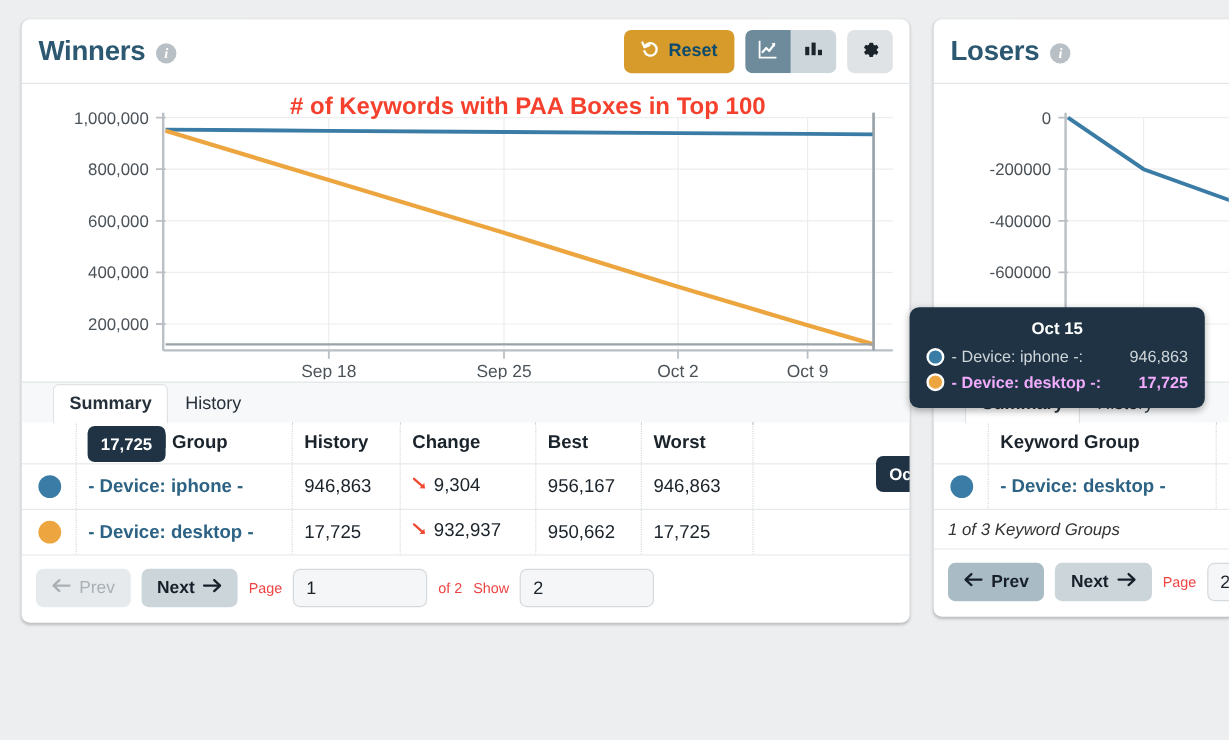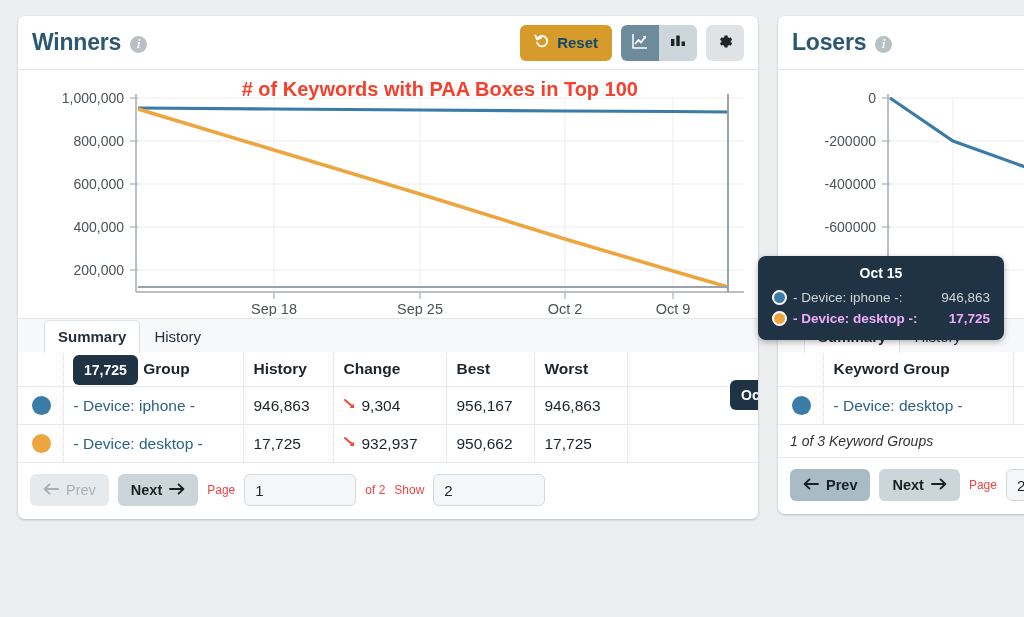--- a/index.html
+++ b/index.html
@@ -153,21 +153,21 @@
   }
   table.summary td {
     padding: 9px 10px;
     border-bottom: 1px solid #e6e9eb;
     border-right: 1px dotted #d5d9dc;
     white-space: nowrap; color: #1b232b;
   }
   table.summary th:last-child, table.summary td:last-child { border-right: none; }
   td.c-dot, th.c-dot { width: 40px; border-right: 1px dotted #d5d9dc; }
   .kw-dot { width: 19px; height: 19px; border-radius: 50%; display: block; margin-left: 4px; }
-  .kw-name { color: #2c6284; font-weight: normal; }
+  .kw-name { color: #2c6284; font-weight: bold; }
   .chg { display: inline-flex; align-items: flex-start; gap: 3px; }
   .chg svg { flex: 0 0 auto; }
   .table-note {
     font-size: 14px; font-style: italic; color: #333;
     padding: 8px 12px;
     border-bottom: 1px solid #e6e9eb;
   }
 
   
   .pager {

